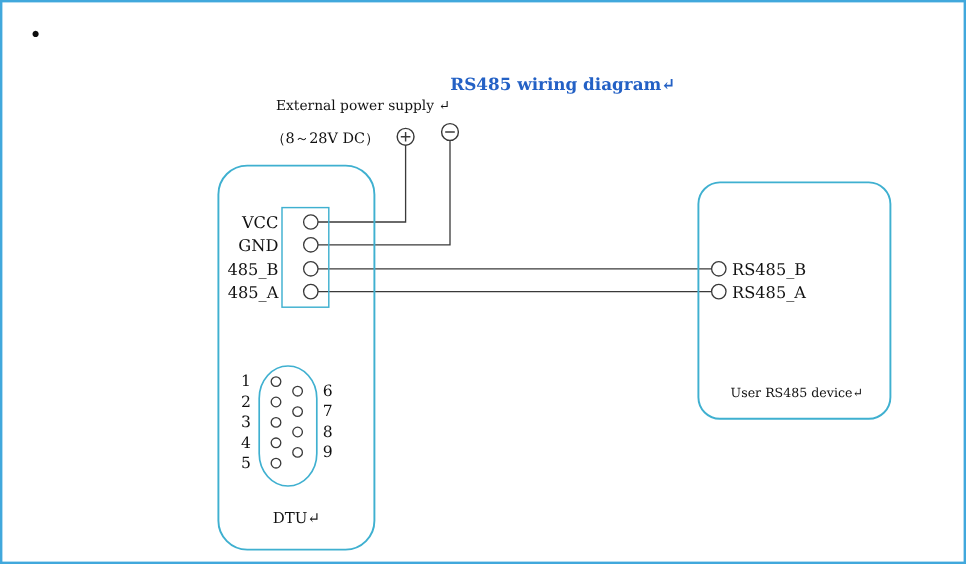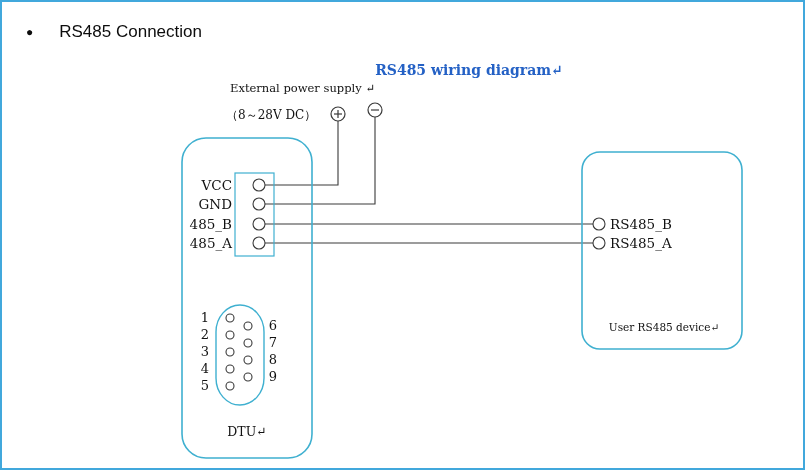--- a/index.html
+++ b/index.html
@@ -30,21 +30,20 @@
   .t-dtu{font-size:12.5px;}
   .t-dev{font-size:10.5px;}
 </style>
 </head>
 <body>
 
 <div class="frame">
 
   <div class="heading">
     <span class="bullet">●</span>
-    <span>RS485 Connection</span>
   </div>
 
   <svg class="diagram" width="805" height="470" viewBox="0 0 805 470">
 
     <text x="467" y="73" text-anchor="middle" class="t-title">RS485 wiring diagram↵</text>
 
     <text x="228" y="90" class="t-small">External power supply ↵</text>
     <text x="224" y="117" class="t-volt">（8～28V DC）</text>
 
     <g>

